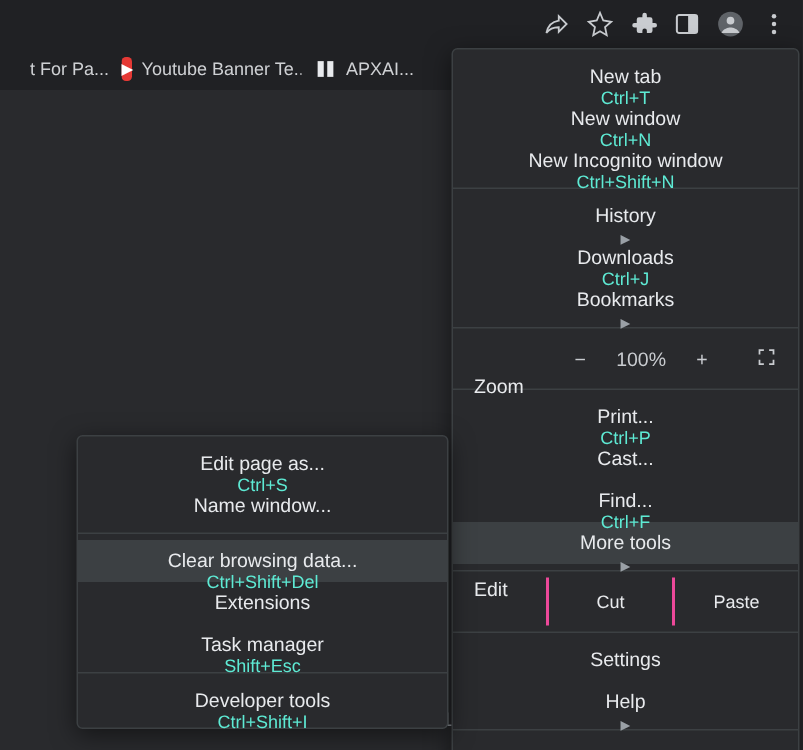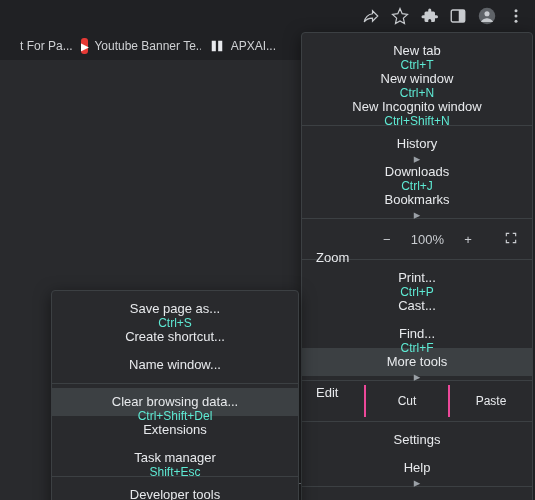--- a/index.html
+++ b/index.html
@@ -193,25 +193,22 @@
       <span class="arr">▸</span>
     </div>
   <div class="sep"></div>
   <div class="mi">
       <span class="lbl">Exit</span>
     </div>
 </div>
 
 <div class="menu sub-menu">
   <div class="mi">
-      <span class="lbl">Save page as...</span>
+      <span class="lbl">Edit page as...</span>
       <span class="sc">Ctrl+S</span>
-    </div>
-  <div class="mi">
-      <span class="lbl">Create shortcut...</span>
     </div>
   <div class="mi">
       <span class="lbl">Name window...</span>
     </div>
   <div class="sep"></div>
   <div class="mi hl">
       <span class="lbl">Clear browsing data...</span>
       <span class="sc">Ctrl+Shift+Del</span>
     </div>
   <div class="mi">

